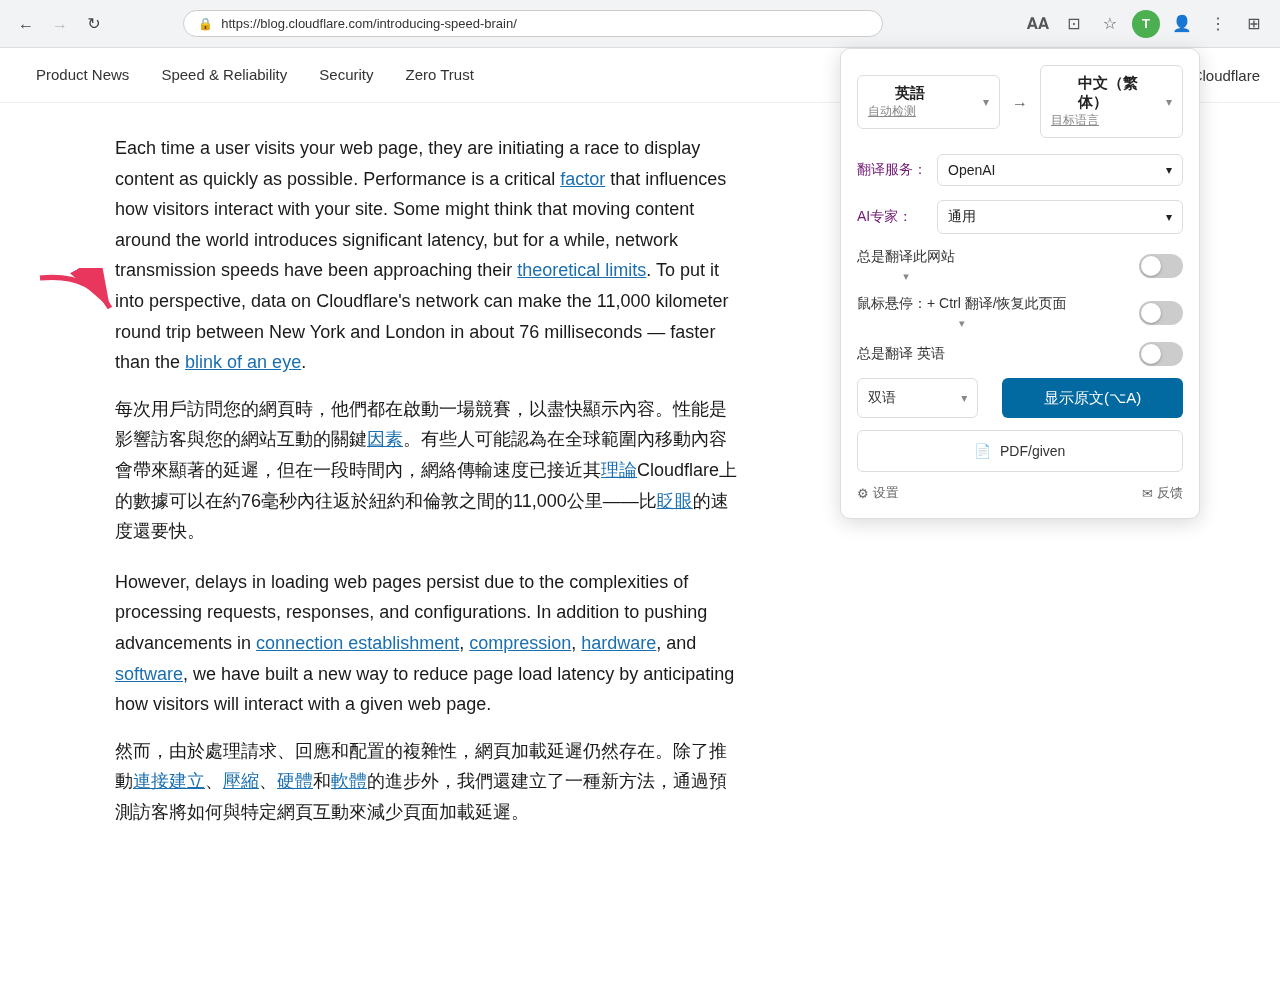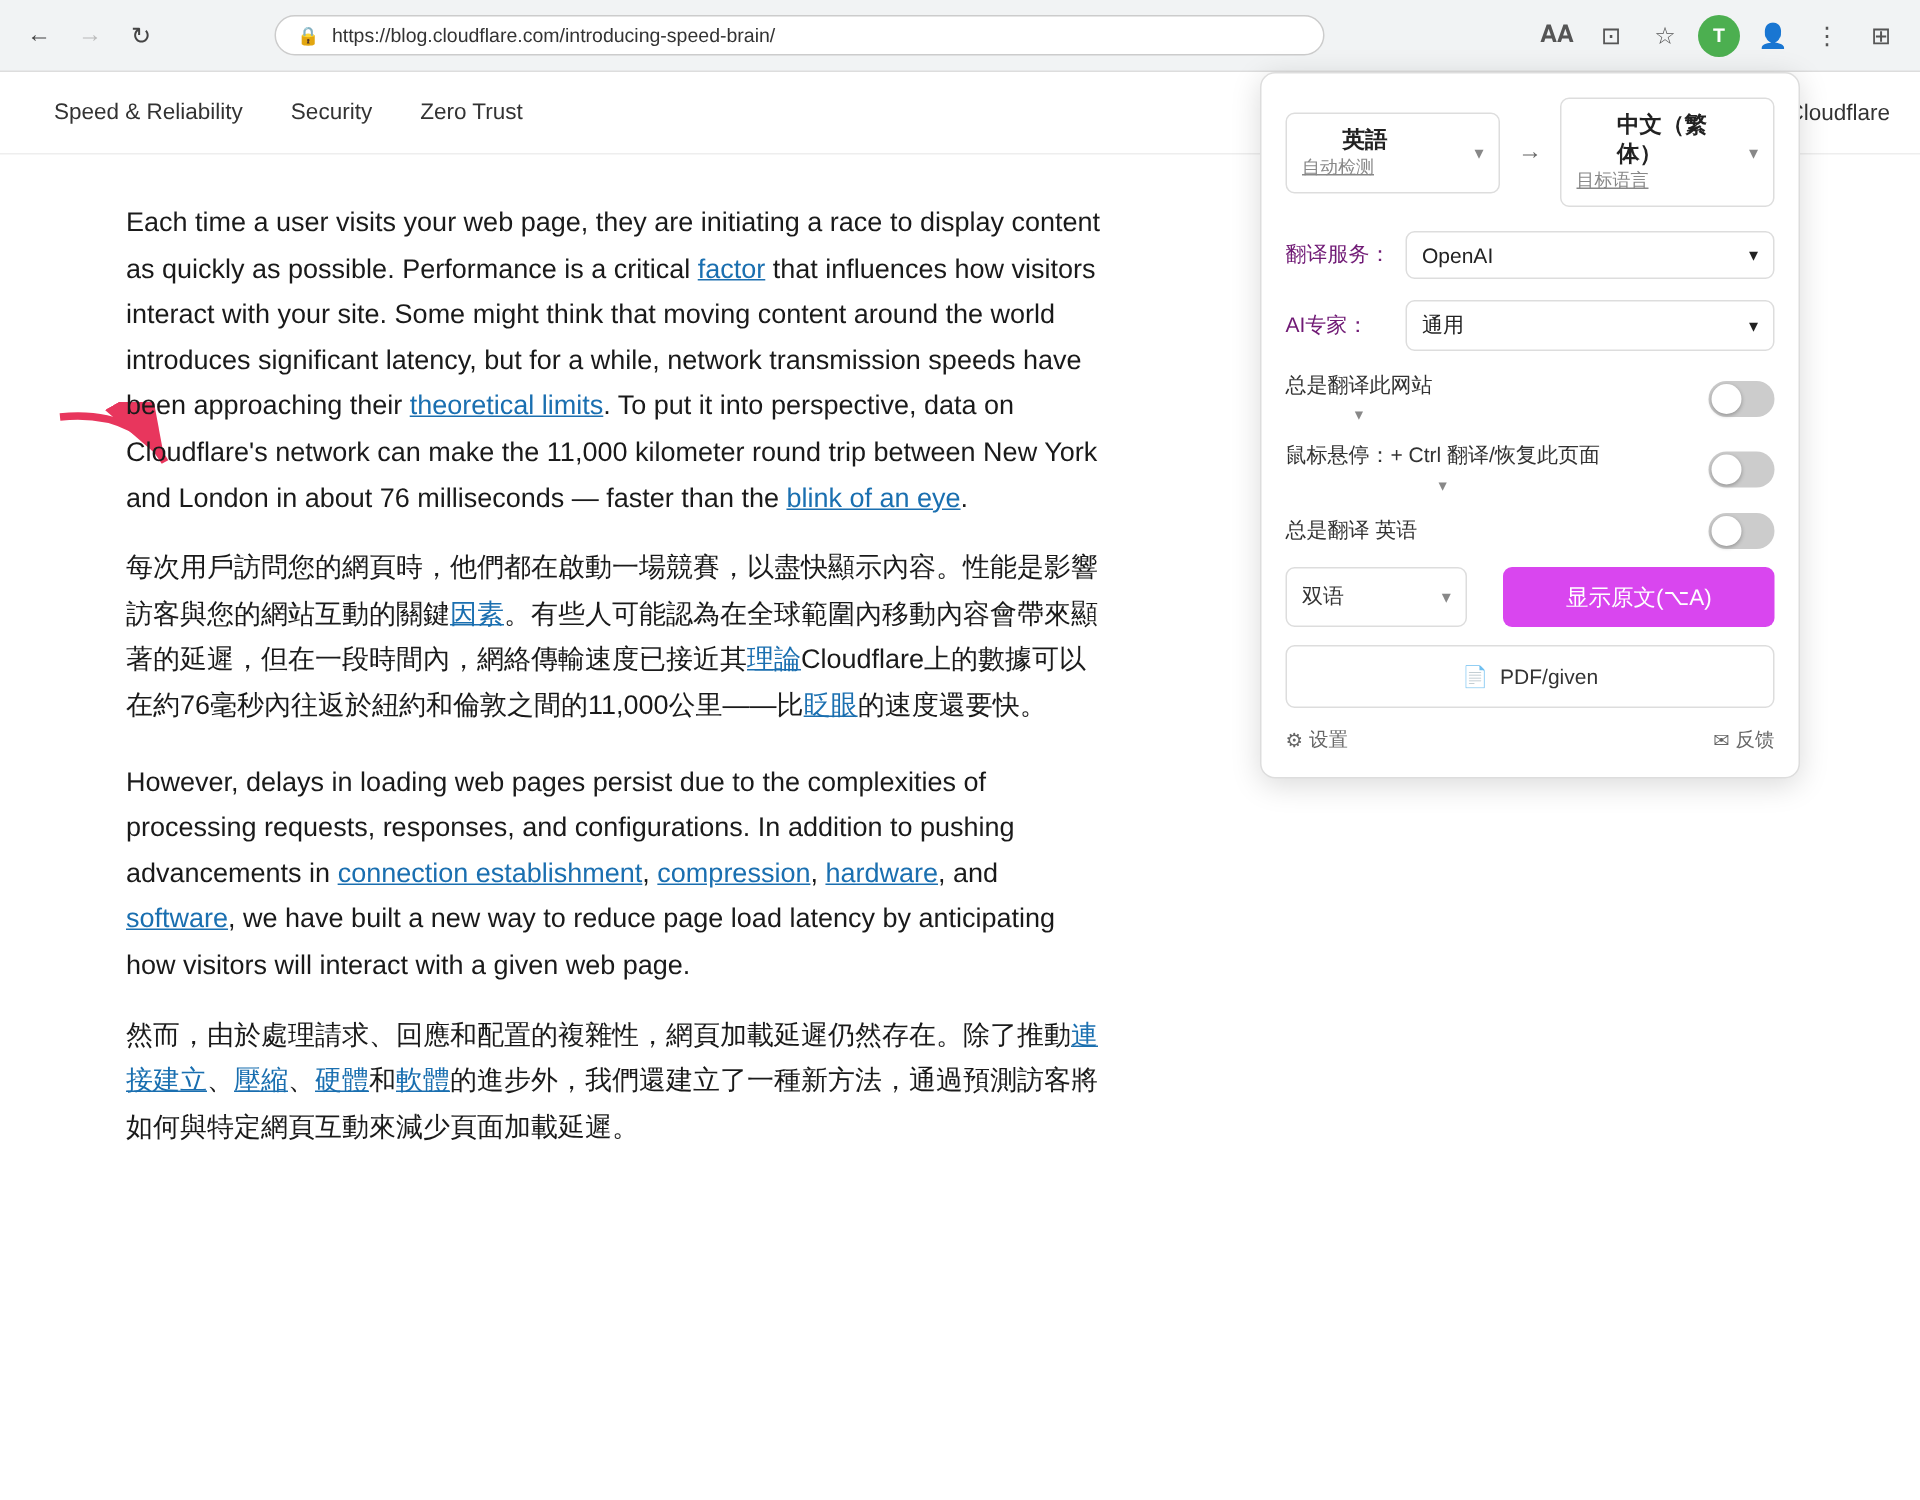--- a/index.html
+++ b/index.html
@@ -93,21 +93,21 @@
     }
     .nav-right {
       margin-left: auto;
       font-size: 15px;
       color: #333;
       cursor: pointer;
     }
 
     
     .main-content {
-      padding: 30px 60px 30px 84px;
+      padding: 30px 60px 30px 115px;
       max-width: 800px;
       position: relative;
     }
 
     .arrow-indicator {
       position: absolute;
       left: 30px;
       top: 165px;
     }
     .arrow-indicator svg {
@@ -242,21 +242,21 @@
       padding: 10px;
       font-size: 14px;
       color: #333;
       cursor: pointer;
       display: flex;
       align-items: center;
       justify-content: space-between;
     }
     .btn-show-original {
       flex: 1.5;
-      background: #d946ef;
+      background: #0369a1;
       border: none;
       border-radius: 6px;
       padding: 10px 16px;
       font-size: 15px;
       color: #fff;
       cursor: pointer;
       font-weight: 500;
     }
 
     .btn-pdf {
@@ -311,20 +311,21 @@
     <button class="browser-action-btn">⊡</button>
     <button class="browser-action-btn">☆</button>
     <button class="extension-btn">T</button>
     <button class="browser-action-btn">👤</button>
     <button class="browser-action-btn">⋮</button>
     <button class="browser-action-btn">⊞</button>
   </div>
 </div>
 
 <div class="site-nav">
+  <div class="nav-item">Product News</div>
   <div class="nav-item">Speed &amp; Reliability</div>
   <div class="nav-item">Security</div>
   <div class="nav-item">Zero Trust</div>
   <div class="nav-right">Cloudflare</div>
 </div>
 
 <div class="content-area">
 
   <div class="arrow-indicator">
     <svg viewBox="0 0 90 60" xmlns="http://www.w3.org/2000/svg">

